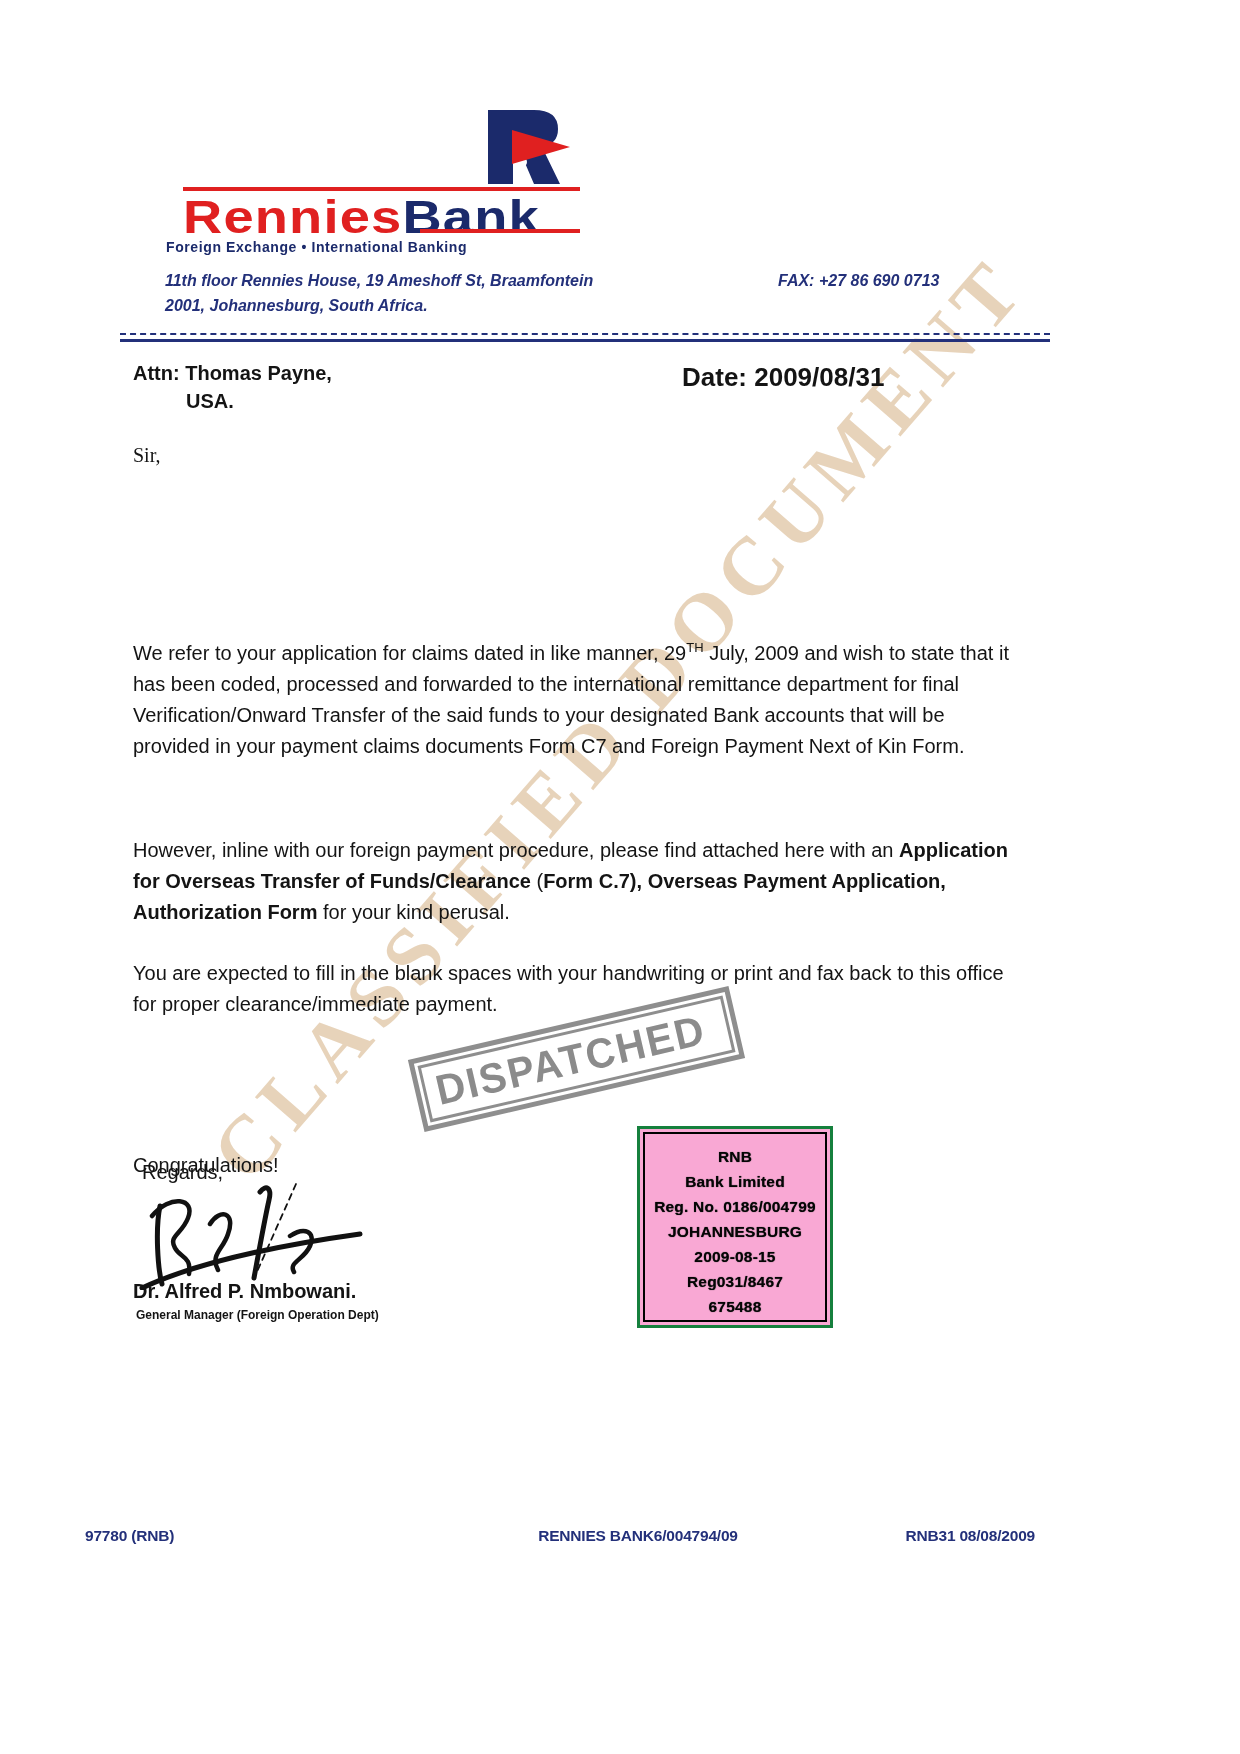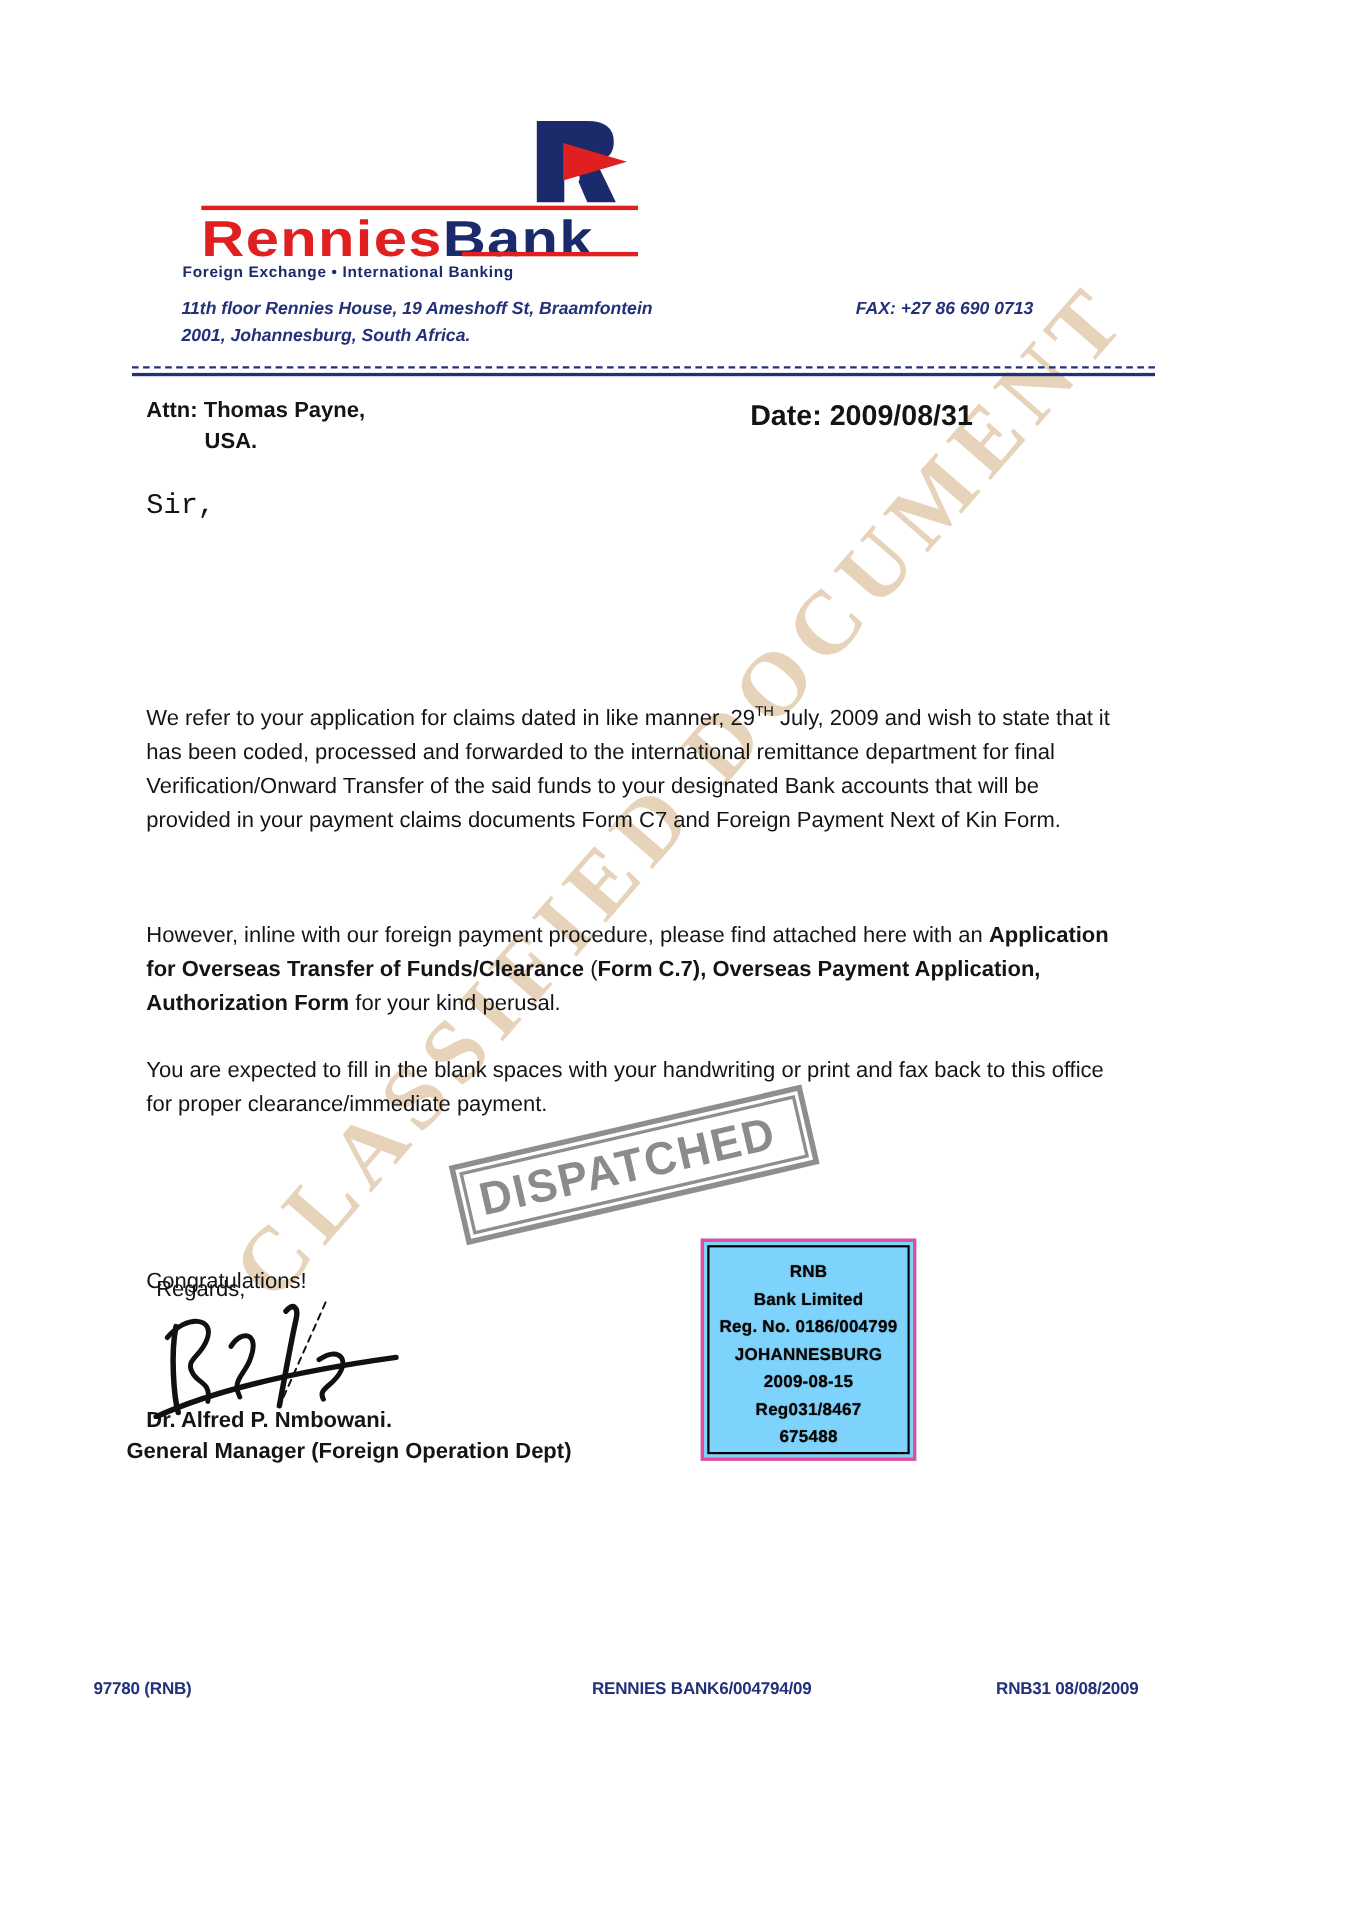--- a/index.html
+++ b/index.html
@@ -26,21 +26,21 @@
   .addr1 { left:165px; top:272px; }
   .addr2 { left:165px; top:297px; }
   .fax   { left:778px; top:272px; }
   .rule-dashed { left:120px; top:333px; width:930px; border-top:2px dashed #23307a; z-index:2; }
   .rule-solid  { left:120px; top:339px; width:930px; height:3px; background:#23307a; z-index:2; }
 
   
   .attn  { left:133px; top:362px; font-size:20px; font-weight:bold; z-index:2; }
   .date  { left:682px; top:362px; font-size:26px; font-weight:bold; z-index:2; }
   .attn2 { left:186px; top:390px; font-size:20px; font-weight:bold; z-index:2; }
-  .sir   { left:133px; top:444px; font-size:26px; font-family:Liberation Mono, monospace; z-index:2; }
+  .sir   { left:133px; top:444px; font-size:20px; font-family:Liberation Serif, serif; z-index:2; }
 
   
   .subject { left:133px; top:503px; width:900px; font-size:21.5px; font-weight:bold;
              line-height:33px; z-index:2; }
   .subject .uline { text-decoration:underline; text-decoration-thickness:2.5px; text-underline-offset:4px; }
 
   
   .para { left:133px; width:885px; font-size:20px; line-height:31px; z-index:2; }
   .p1 { top:638px; }
   .p2 { top:835px; }
@@ -60,25 +60,25 @@
   
   .dispatched-wrap { left:412px; top:1022px; transform:rotate(-13deg); z-index:3;
                      border:5px solid #8e8e8e; padding:3px; background:rgba(255,255,255,0.0); }
   .dispatched-inner { border:3px solid #8e8e8e; padding:2px 10px; }
   .dispatched-text { font-size:42px; font-weight:bold; color:#8b8b8b; letter-spacing:2px;
                      transform:scaleX(0.96); transform-origin:left; white-space:nowrap; }
 
   
   .sig-svg { left:138px; top:1178px; z-index:3; }
   .sig-name  { left:133px; top:1280px; font-size:20px; font-weight:bold; z-index:2; }
-  .sig-title { left:115px; top:1308px; font-size:20px; font-weight:bold; z-index:2; }
+  .sig-title { left:136px; top:1308px; font-size:12px; font-weight:bold; z-index:2; }
 
   
-  .bank-stamp { left:637px; top:1126px; width:196px; height:202px; border:3px solid #ec4899;
-                padding:3px; z-index:3; background:#7dd3fc; }
+  .bank-stamp { left:637px; top:1126px; width:196px; height:202px; border:3px solid #15803d;
+                padding:3px; z-index:3; background:#f9a8d4; }
   .bank-stamp-inner { border:2px solid #000; width:100%; height:100%; text-align:center;
                       padding-top:10px; }
   .bank-stamp-line { font-size:15.5px; font-weight:bold; line-height:25px; color:#050505;
                      text-shadow:0 0 1px #333; letter-spacing:0.2px; }
 
   
   .footer { color:#23307a; font-weight:bold; font-size:15.5px; z-index:2; letter-spacing:-0.2px; }
   .f-left   { left:85px;  top:1527px; }
   .f-center { left:18px; top:1527px; width:1240px; text-align:center; }
   .f-right  { top:1527px; right:205px; }

